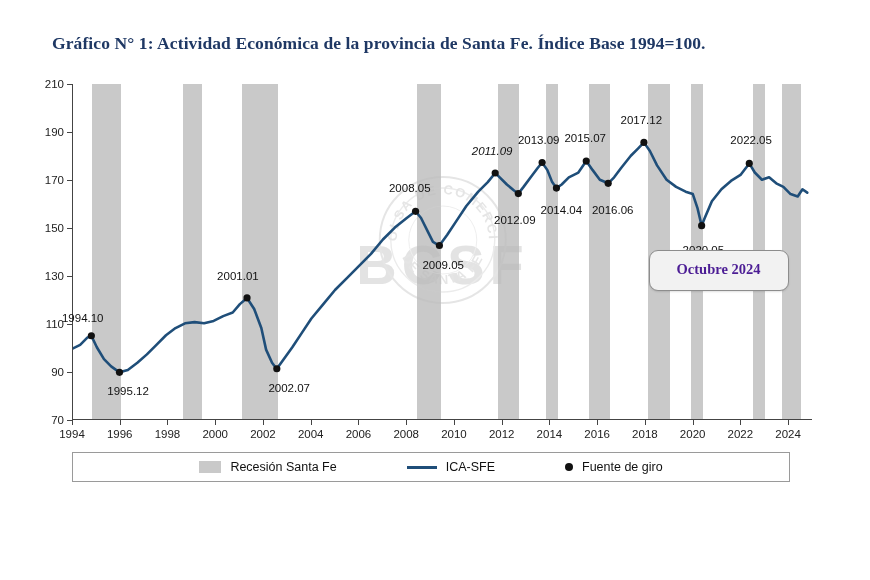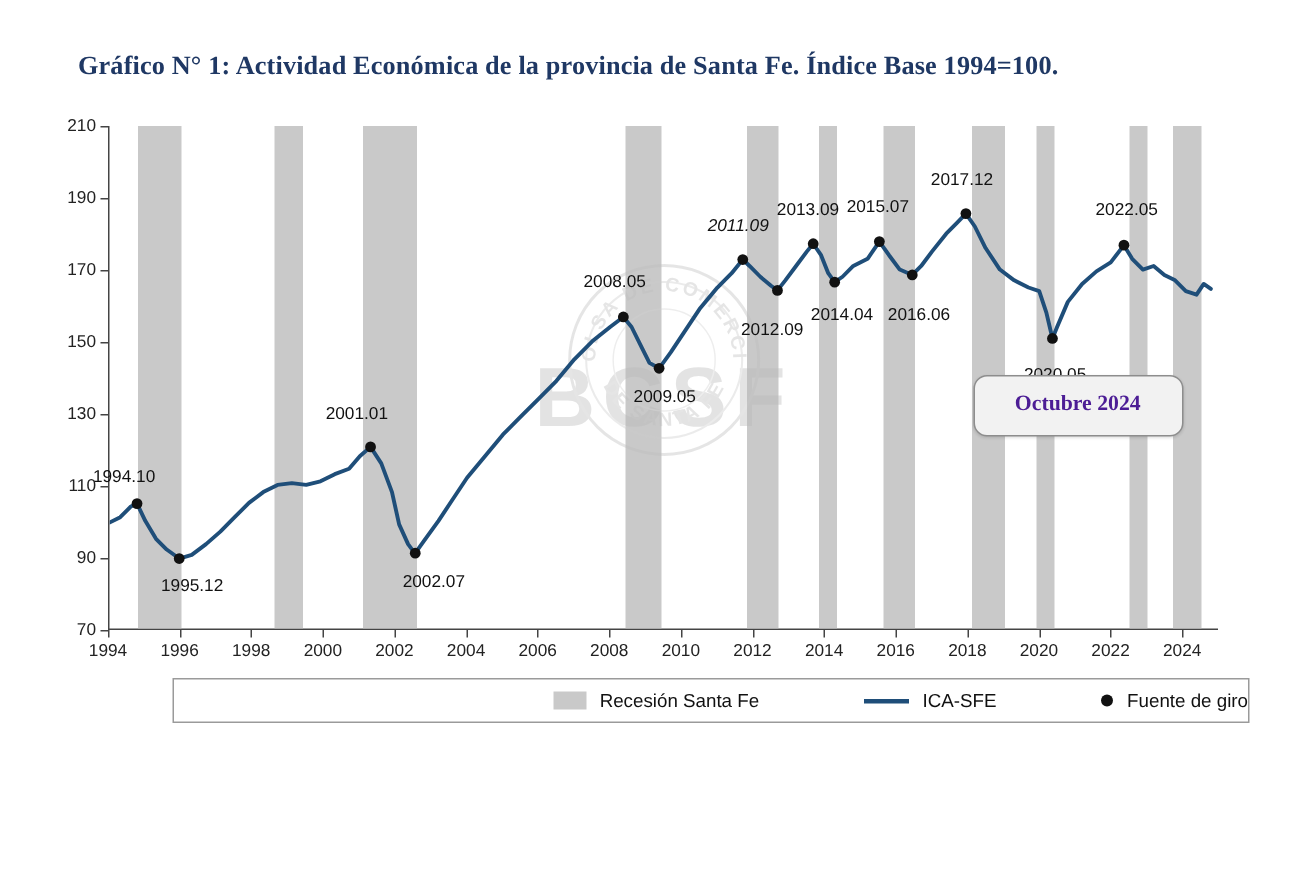--- a/index.html
+++ b/index.html
@@ -154,23 +154,22 @@
     position: absolute;
     left: 72px;
     top: 452px;
     width: 718px;
     height: 30px;
     border: 1px solid #9a9a9a;
     box-sizing: border-box;
     background: #ffffff;
     display: flex;
     align-items: center;
-    justify-content: flex-end;
+    justify-content: center;
     gap: 70px;
-    margin-left: 43px;
   }
   .legend-item {
     display: flex;
     align-items: center;
     gap: 9px;
     font-family: "Liberation Sans", sans-serif;
     font-size: 12.5px;
     color: #111;
   }
   .swatch-box {

